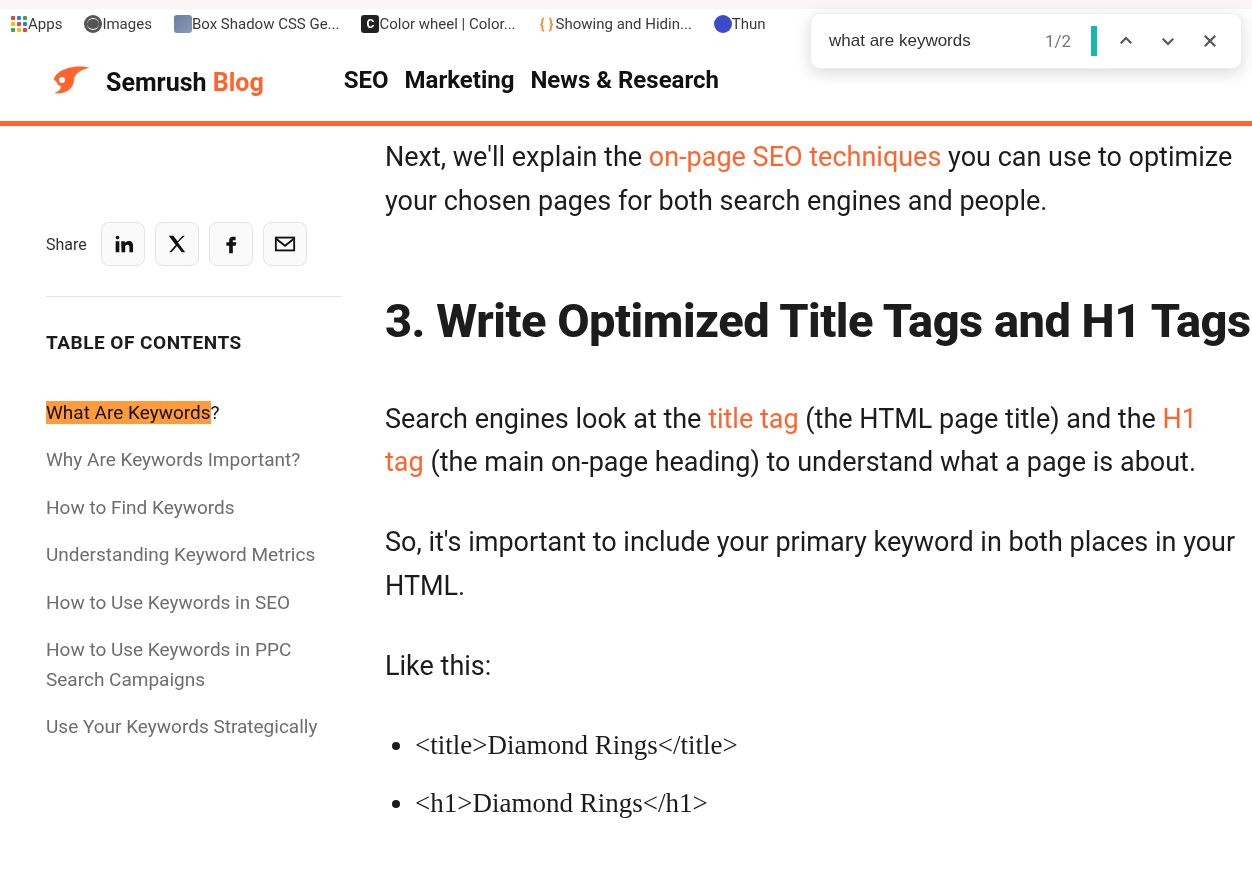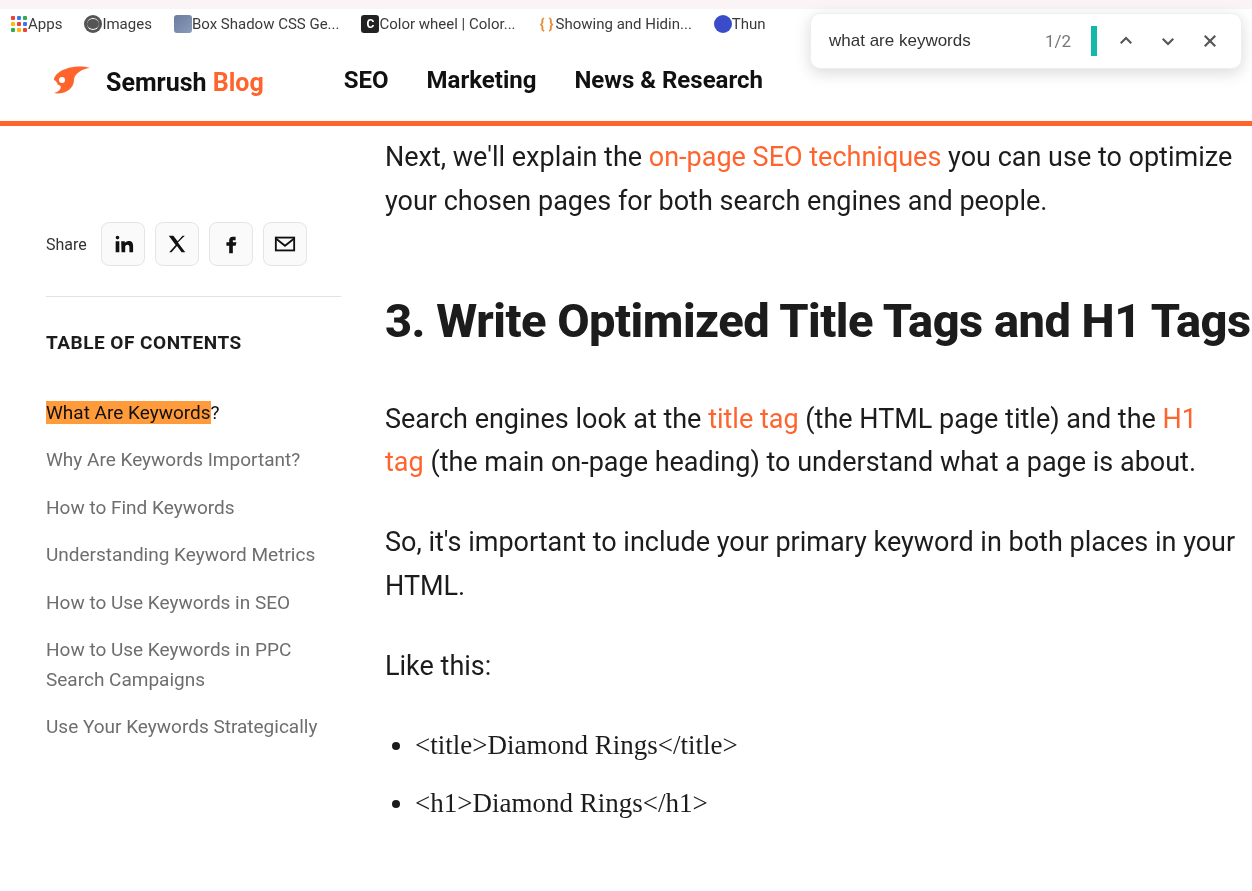--- a/index.html
+++ b/index.html
@@ -21,21 +21,21 @@
   .find-count { color:#777; margin-left:6px; padding-right:20px; border-right:6px solid #14b8a6; height:30px; line-height:30px;}
   .find-btns { display:flex; align-items:center; gap:24px; margin-left:20px;}
   .find-btn { cursor:pointer; display:flex;}
   .find-btn svg { stroke:#555; stroke-width:2.8; fill:none;}
 
   
   .site-header { display:flex; align-items:center; padding: 14px 44px 24px 44px; gap:80px; border-bottom: 5px solid #ff642d; position:relative;}
   .logo-wrap { display:flex; align-items:flex-end; gap:14px; font-size:25px; font-weight:700;}
   .logo-icon { width:48px; height:34px;}
   .logo-text .blog { color:#ff642d;}
-  .nav { display:flex; gap:38px; font-size:24px; font-weight:700; color:#111;}
+  .nav { display:flex; gap:16px; font-size:24px; font-weight:700; color:#111;}
   .nav-item { cursor:pointer;}
   .progress { position:absolute; bottom:-5px; left:0; height:5px; background:#ff642d; width:92%;}
 
   
   .container { display:flex; padding: 0 0 0 46px; }
   .sidebar { width: 295px; padding-top: 96px; }
   .share-row { display:flex; align-items:center; gap:10px; margin-bottom: 30px;}
   .share-label { font-size:16px; color:#333; margin-right:4px;}
   .share-btn { width:44px; height:44px; border:1px solid #e5e5e5; border-radius:8px; background:#fafafa; display:flex; align-items:center; justify-content:center; cursor:pointer;}
   .share-btn svg { width:22px; height:22px;}

